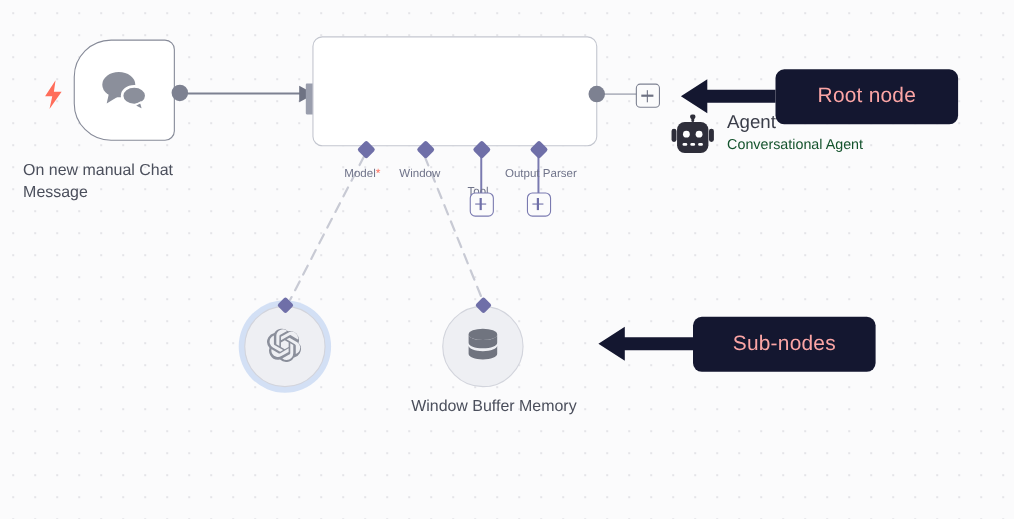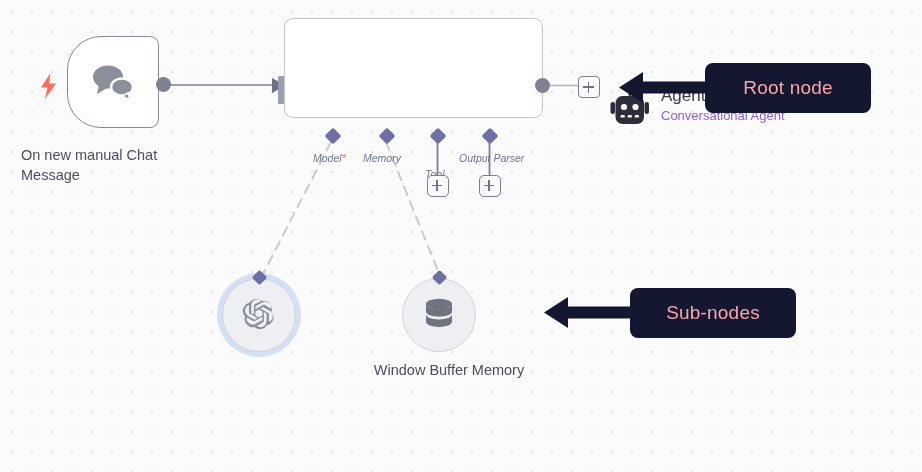--- a/index.html
+++ b/index.html
@@ -76,21 +76,21 @@
     width: 15px;
     height: 15px;
     border-radius: 50%;
     background: #7d8191;
   }
 
   
   #agent-node {
     position: absolute;
     left: 284px;
-    top: 18px;
+    top: 33px;
     width: 259px;
     height: 100px;
     background: #ffffff;
     border: 1.5px solid #c3c6cf;
     border-radius: 9px;
     box-sizing: border-box;
   }
   #agent-in-port {
     position: absolute;
     left: 278px;
@@ -113,21 +113,21 @@
     top: 66px;
     width: 170px;
   }
   #agent-title {
     font-size: 17px;
     color: #3a3d49;
     line-height: 21px;
   }
   #agent-subtitle {
     font-size: 13px;
-    color: #8b5cf6;
+    color: #14532d;
     line-height: 18px;
     margin-top: 1px;
   }
   #agent-out-dot {
     position: absolute;
     left: 535px;
     top: 78px;
     width: 15px;
     height: 15px;
     border-radius: 50%;
@@ -160,21 +160,20 @@
     background: #6f6fa8;
     transform: rotate(45deg);
     border-radius: 2px;
   }
   .port-label {
     position: absolute;
     font-size: 10.5px;
     color: #70748a;
     white-space: nowrap;
     line-height: 13px;
-    font-style: italic;
   }
   .port-required {
     color: #ff6d5a;
     font-size: 11px;
   }
   .sub-plus {
     position: absolute;
     width: 22px;
     height: 22px;
     border: 1.8px solid #7a7ab0;
@@ -308,21 +307,21 @@
   <div id="agent-plus"></div>
 
   <div class="port-diamond" style="left:327px; top:130px;"></div>
   <div class="port-diamond" style="left:381px; top:130px;"></div>
   <div class="port-diamond" style="left:432px; top:130px;"></div>
   <div class="port-diamond" style="left:484px; top:130px;"></div>
 
   <div class="port-label" style="left:313px; top:152px;">
     <span>Model</span><span class="port-required">*</span>
   </div>
-  <div class="port-label" style="left:363px; top:152px;">Memory</div>
+  <div class="port-label" style="left:363px; top:152px;">Window</div>
   <div class="port-label" style="left:425px; top:168px;">Tool</div>
   <div class="port-label" style="left:459px; top:152px;">Output Parser</div>
 
   <div class="sub-plus" style="left:426.5px; top:175px;"></div>
   <div class="sub-plus" style="left:478.5px; top:175px;"></div>
 
   <div class="subnode highlighted" style="left:222px; top:278px;">
     <svg class="subnode-icon" width="36" height="36" viewBox="0 0 36 36">
       <path d="M30.4 14.7a8.1 8.1 0 0 0-.7-6.7 8.2 8.2 0 0 0-8.8-3.9A8.1 8.1 0 0 0 8.4 5.8a8.1 8.1 0 0 0-5.4 3.9 8.2 8.2 0 0 0 1 9.6 8.1 8.1 0 0 0 .7 6.7 8.2 8.2 0 0 0 8.8 3.9 8.1 8.1 0 0 0 12.5-1.7 8.1 8.1 0 0 0 5.4-3.9 8.2 8.2 0 0 0-1-9.6zM19.6 30.2a6.1 6.1 0 0 1-3.9-1.4l.2-.1 6.5-3.7c.3-.2.5-.5.5-.9v-9.1l2.7 1.6v7.5a6.1 6.1 0 0 1-6 6.1zM6.5 24.6a6 6 0 0 1-.7-4.1l.2.1 6.5 3.7c.3.2.7.2 1 0l7.9-4.6v3.2l-6.6 3.8a6.1 6.1 0 0 1-8.3-2.1zM4.8 10.8a6.1 6.1 0 0 1 3.2-2.7v7.6c0 .4.2.7.5.9l7.9 4.5-2.7 1.6-6.6-3.8a6.1 6.1 0 0 1-2.3-8.1zm22.6 5.3L19.5 11.5l2.7-1.5 6.6 3.8a6.1 6.1 0 0 1-.9 11 v-7.6c0-.4-.2-.7-.5-.9zM30 11.7l-.2-.1-6.4-3.8a1 1 0 0 0-1.1 0l-7.9 4.6V9.2l6.6-3.8a6.1 6.1 0 0 1 9.1 6.3zM12.9 17.6l-2.7-1.6V8.5a6.1 6.1 0 0 1 10-4.7l-.2.1-6.5 3.7c-.3.2-.5.5-.5.9zm1.5-3.2l3.5-2 3.5 2v4.1l-3.5 2-3.5-2z" fill="#8b8f9b"></path>
     </svg>

